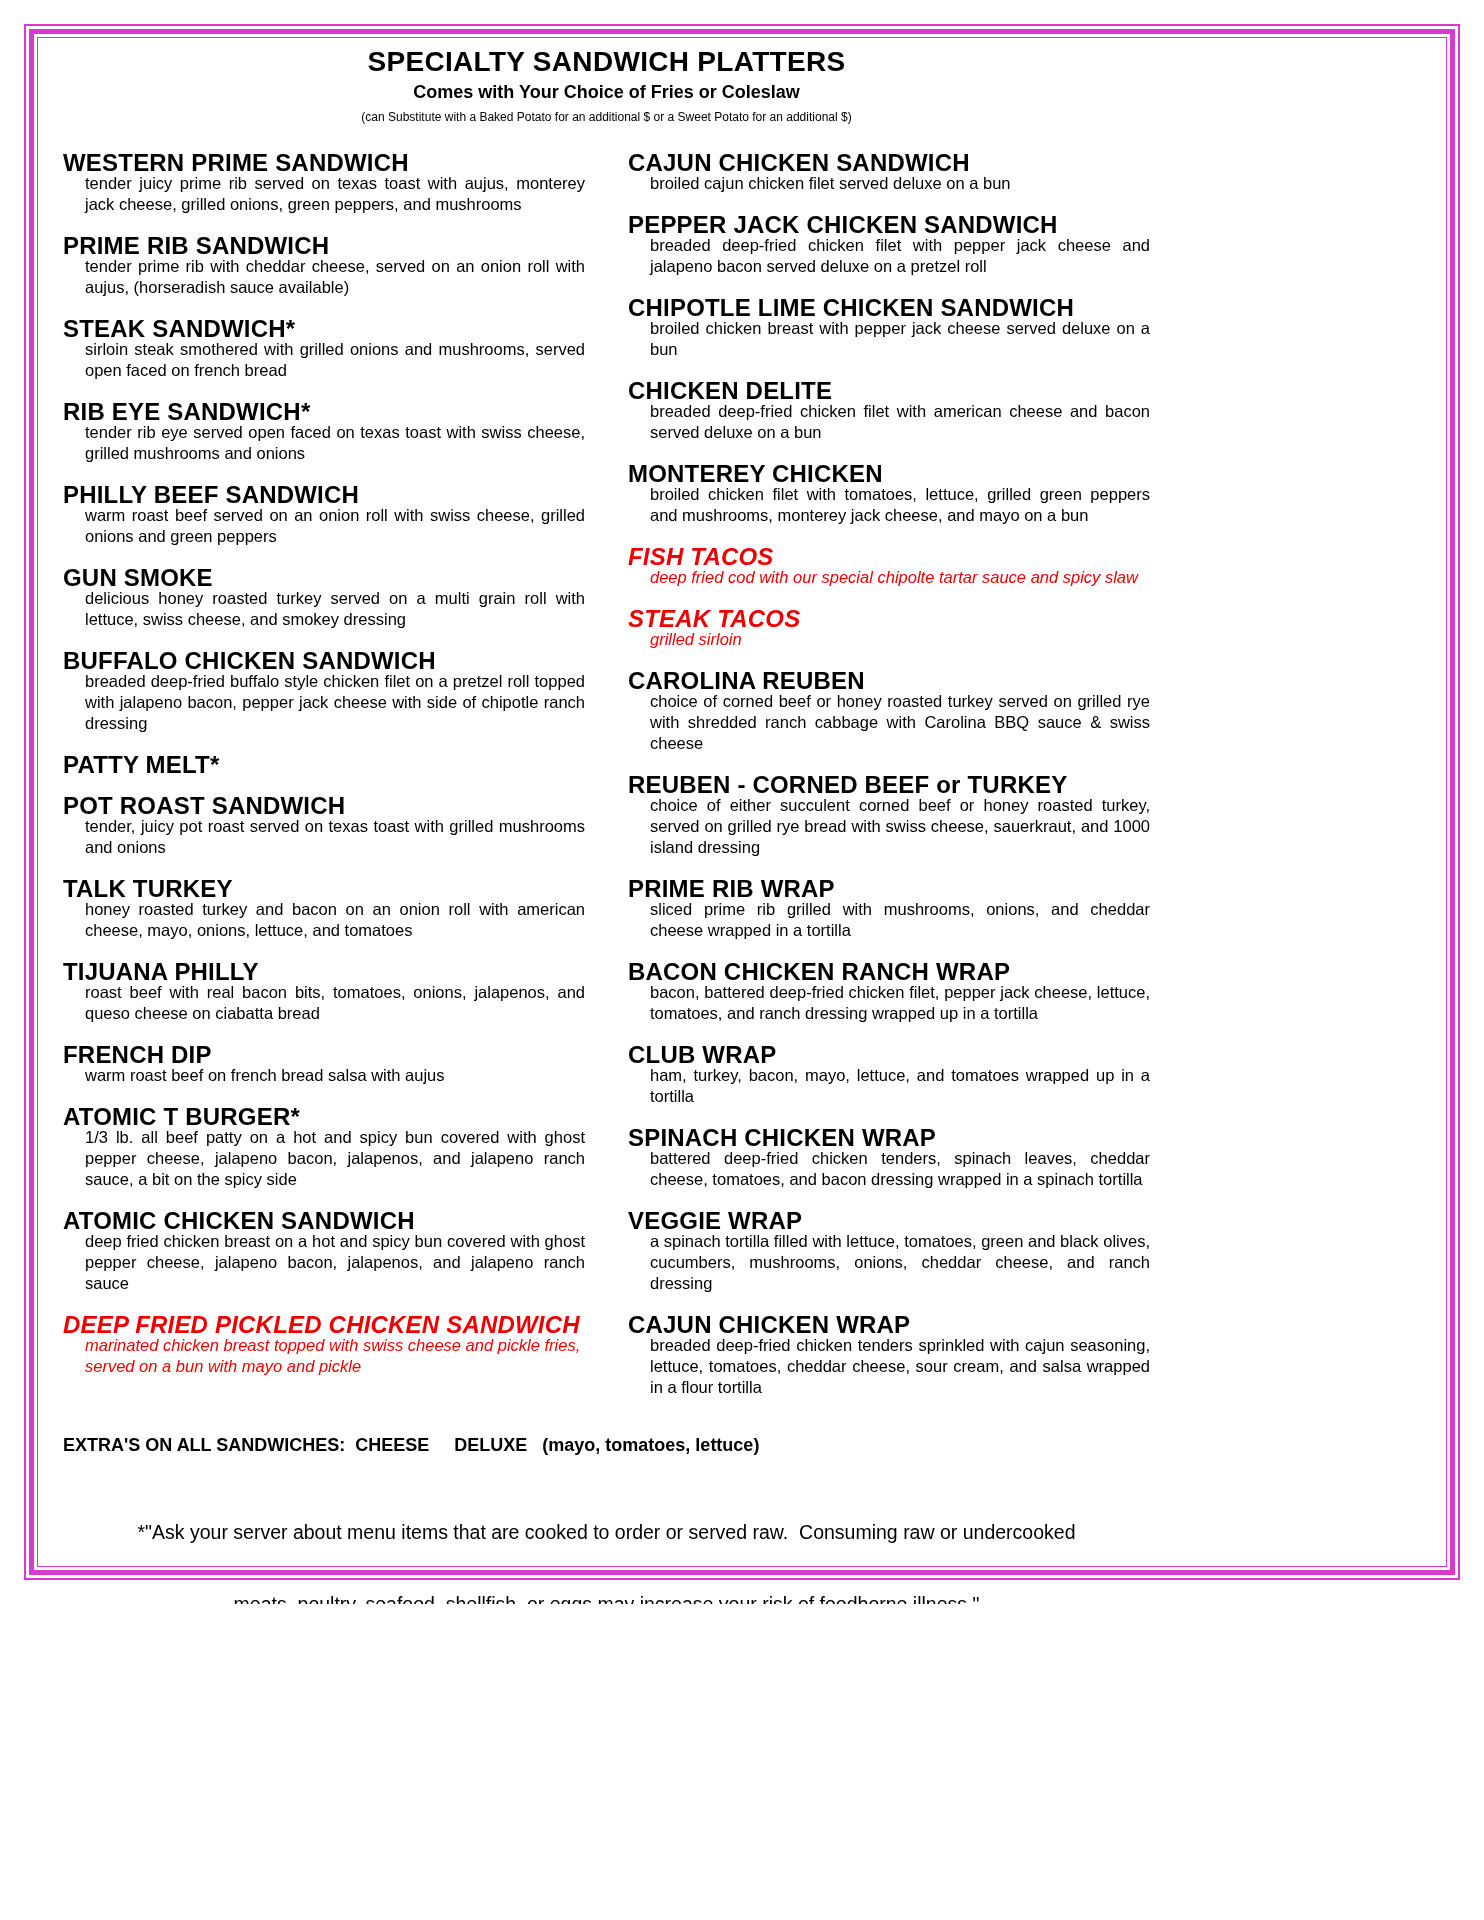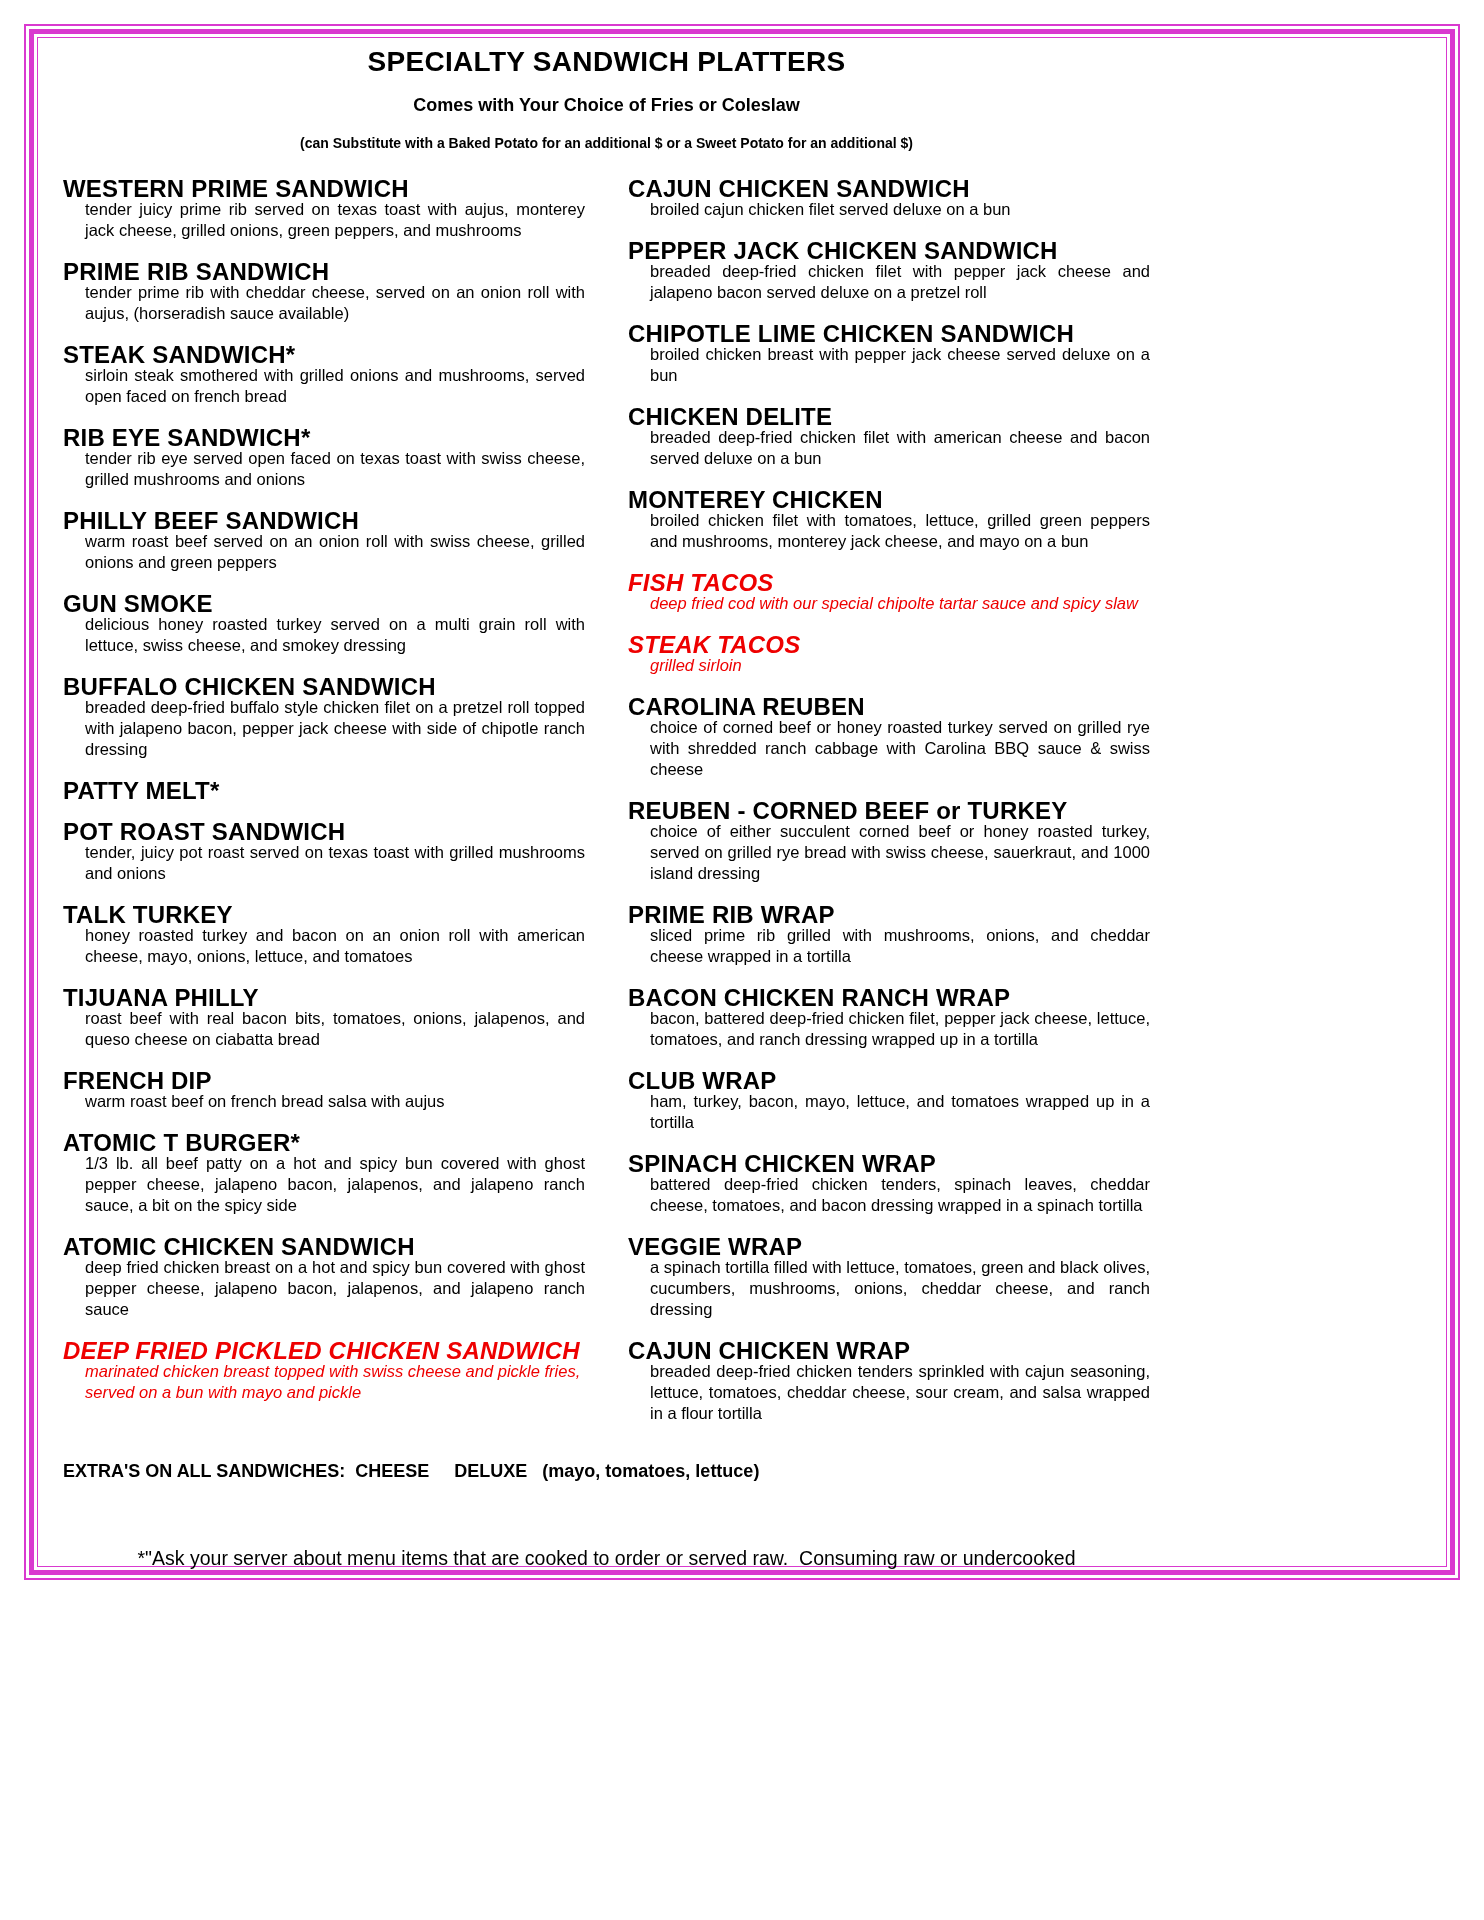--- a/index.html
+++ b/index.html
@@ -33,22 +33,22 @@
     padding-left:63px;
     width:1150px; 
   }
   .header{width:1087px;text-align:center;}
   .title{
     font-size:28px;
     font-weight:bold;
     letter-spacing:0.3px;
     line-height:32px;
   }
-  .sub1{font-size:18px;font-weight:bold;margin-top:16px;line-height:22px;}
-  .sub2{font-size:14px;font-weight:bold;margin-top:16px;line-height:22px;}
+  .sub1{font-size:18px;font-weight:bold;margin-top:3px;line-height:22px;}
+  .sub2{font-size:12px;font-weight:normal;margin-top:3px;line-height:22px;}
 
   .columns{
     display:flex;
     gap:43px;
     margin-top:24px;
     align-items:flex-start;
   }
   .col{width:522px;}
 
   .menu-item{margin-bottom:20px;}

